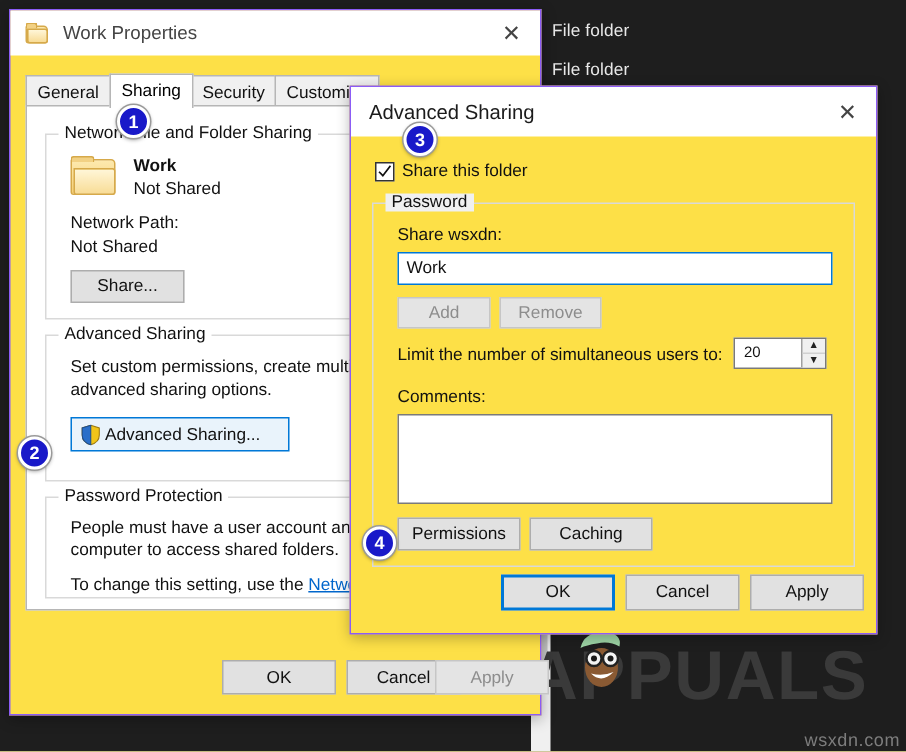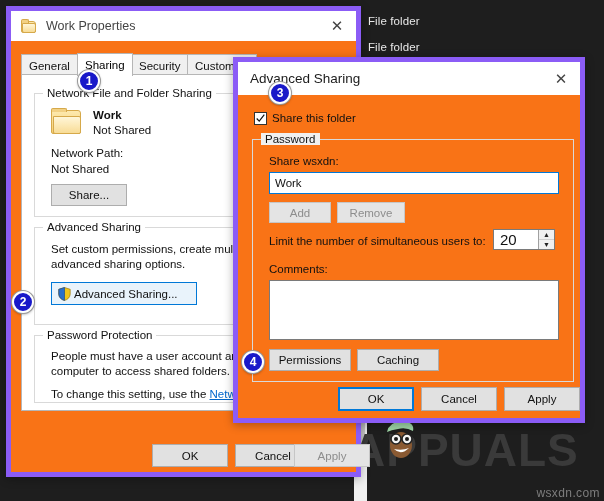--- a/index.html
+++ b/index.html
@@ -44,22 +44,22 @@
     position: absolute; left: 382px; top: 418px; width: 36px; height: 44px;
   }
   #site-credit {
     position: absolute; right: 4px; bottom: 1px;
     color: #7d7d7d; font-size: 12px; letter-spacing: .4px;
   }
 
   
   .win-dialog {
     position: absolute;
-    background: #f97316;
-    border: 5px solid #8b5cf6;
+    background: #fde047;
+    border: 1px solid #8b5cf6;
     box-shadow: 0 2px 9px rgba(0,0,0,.30);
   }
   .win-titlebar {
     height: 30px; background: #ffffff;
     display: flex; align-items: center;
     position: relative;
   }
   .win-title {
     font-size: 12.5px; color: #444; margin-left: 10px;
     font-family: "Liberation Sans", sans-serif;
@@ -153,21 +153,21 @@
     background: #ffffff; border: 1px solid #7a7a7a;
     font-size: 11.5px; color: #111; padding: 3px 5px;
     font-family: "Liberation Sans", sans-serif;
   }
   .txt-input.focused { border: 1px solid #0078d7; }
 
   .spin-box {
     position: absolute; background:#fff; border:1px solid #7a7a7a;
     display:flex; align-items:center;
   }
-  .spin-val { flex:1; font-size:15px; color:#111; padding-left:6px; }
+  .spin-val { flex:1; font-size:10px; color:#111; padding-left:6px; }
   .spin-btns {
     width: 16px; height: 100%; border-left: 1px solid #a0a0a0;
     display: flex; flex-direction: column; background: #f0f0f0;
   }
   .spin-btns div {
     flex:1; display:flex; align-items:center; justify-content:center;
     font-size: 7px; color:#222; line-height:1;
   }
   .spin-btns div:first-child { border-bottom: 1px solid #d0d0d0; }
 

